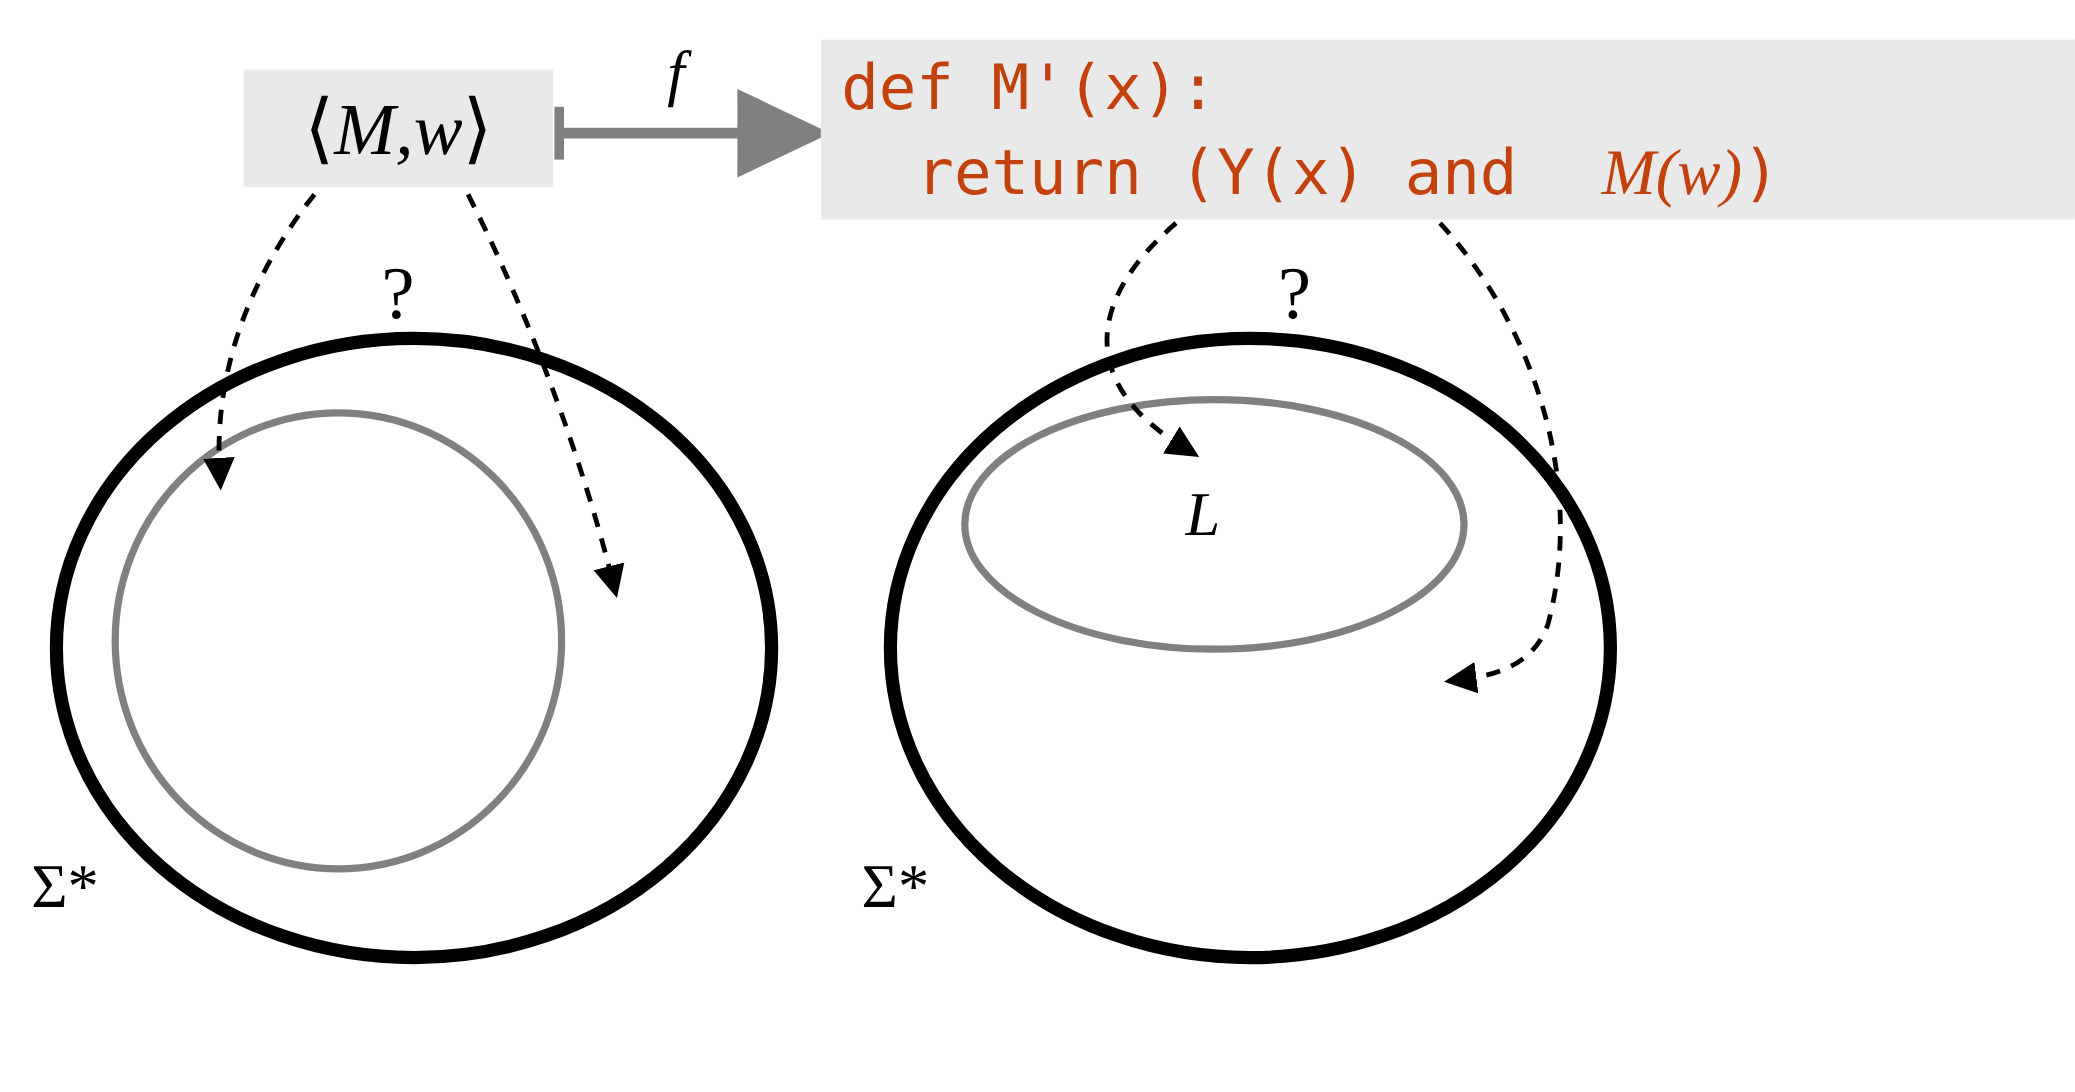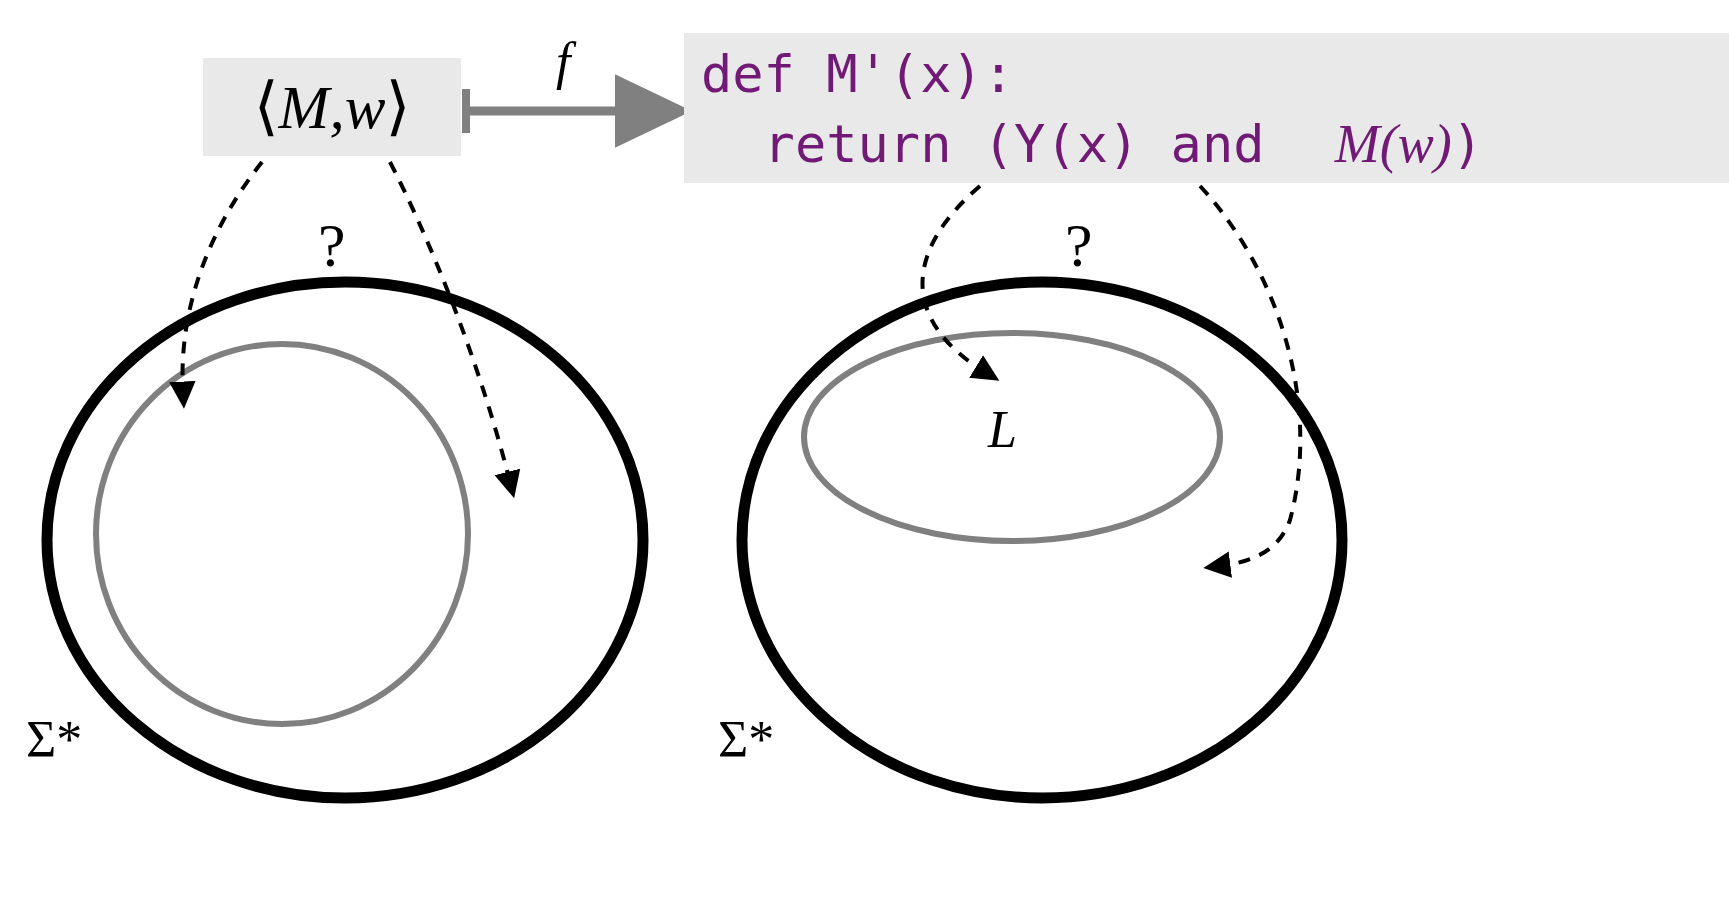--- a/index.html
+++ b/index.html
@@ -59,21 +59,21 @@
     width: 1045px;
     height: 150px;
     background: #e9e9e9;
     box-sizing: border-box;
     padding: 6px 0 0 17px;
   }
   #code-box .codeline {
     font-family: "DejaVu Sans Mono", "Liberation Mono", monospace;
     font-size: 52px;
     line-height: 70px;
-    color: #701a75;
+    color: #c2410c;
     white-space: pre;
     letter-spacing: 0px;
   }
   #code-box .mathvar {
     font-family: "Liberation Serif", "DejaVu Serif", serif;
     font-style: italic;
     font-size: 54px;
     margin-left: 39px;
   }
   

